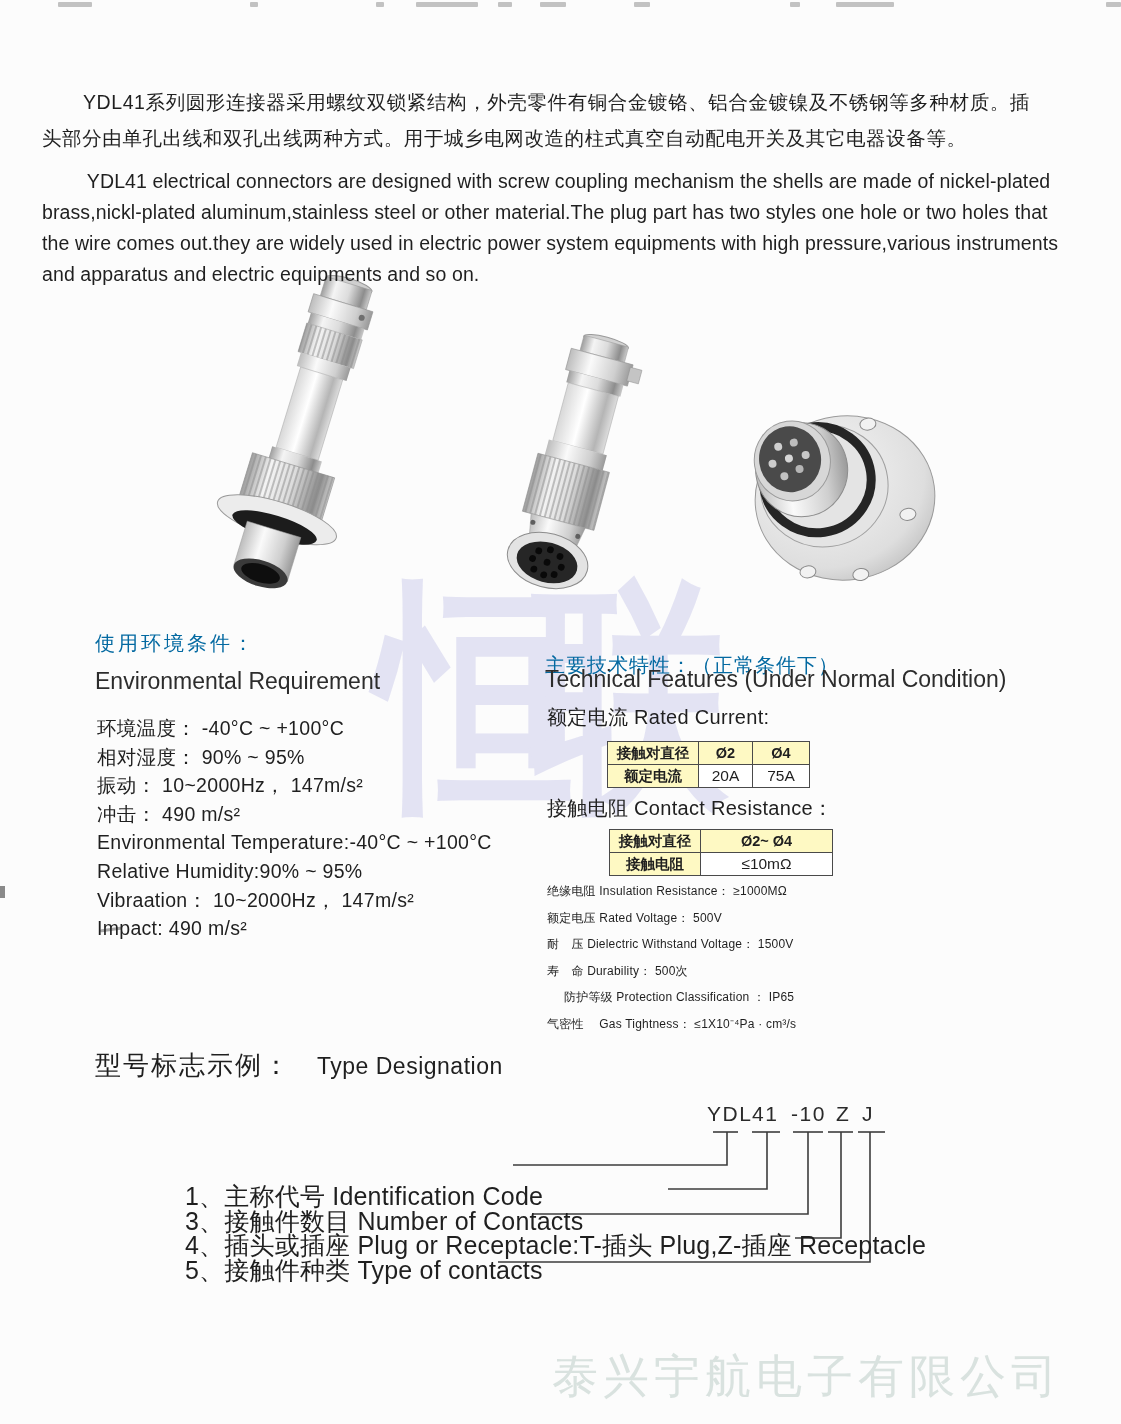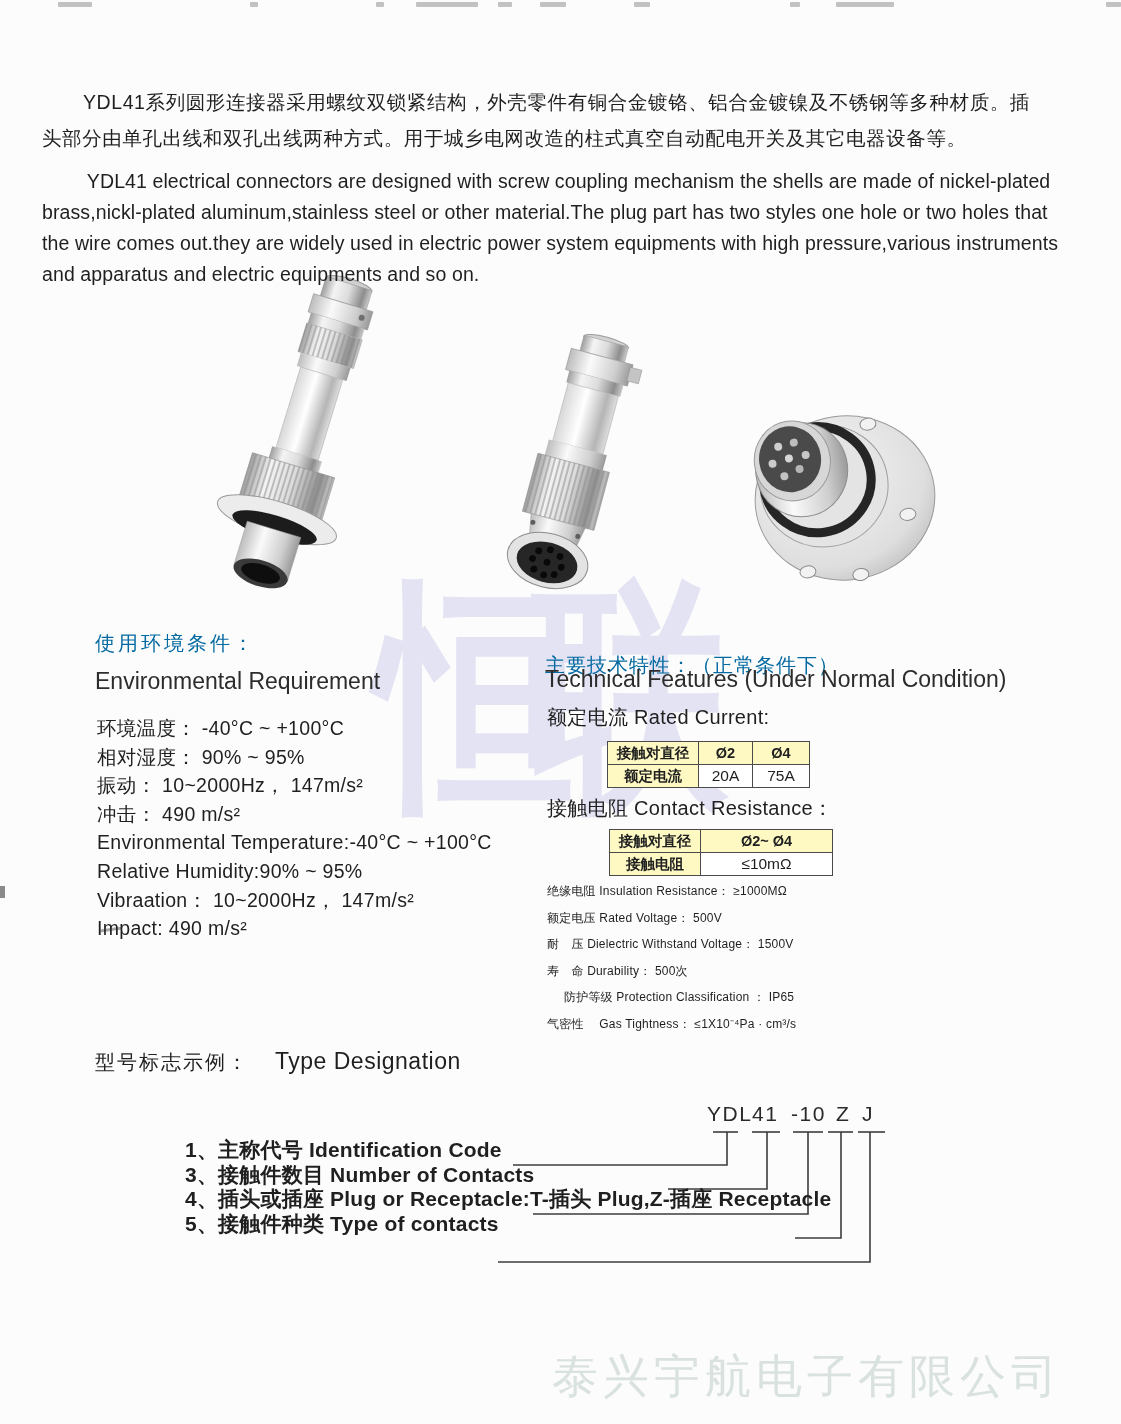--- a/index.html
+++ b/index.html
@@ -48,24 +48,24 @@
   .tbl-rated td:nth-child(1){width:82px;}
   .tbl-rated td:nth-child(2){width:45px;}
   .tbl-rated td:nth-child(3){width:48px;}
   .tbl-contact{left:609px;top:829px;}
   .tbl-contact td:nth-child(1){width:82px;}
   .tbl-contact td:nth-child(2){width:123px;}
   .tech-specs{left:547px;top:878px;font-size:12px;line-height:26.5px;letter-spacing:0.2px;z-index:2;}
   .tech-specs div:nth-child(5){padding-left:17px;}
   
   .type-heading{left:95px;top:1048px;z-index:2;white-space:nowrap;}
-  .type-heading .zh{font-size:20px;letter-spacing:2px;}
+  .type-heading .zh{font-size:26px;letter-spacing:2px;}
   .type-heading .en{font-size:23px;margin-left:26px;letter-spacing:0.5px;}
   .code-part{position:absolute;top:1102px;font-size:21px;letter-spacing:1.5px;color:#2a2a2a;z-index:2;}
-  .type-labels{left:185px;top:1138px;font-size:21px;line-height:24.6px;letter-spacing:0.2px;z-index:2;white-space:nowrap;font-weight:bold;}
+  .type-labels{left:185px;top:1184px;font-size:25px;line-height:24.6px;letter-spacing:0.2px;z-index:2;white-space:nowrap;}
   .diagram-svg{left:0;top:1095px;z-index:1;}
   .photos-svg{left:0;top:258px;z-index:1;}
   .stray{position:absolute;background:#a8a8a8;z-index:1;}
 </style>
 </head>
 <body>
 
 <div class="page">
 
   <div>

